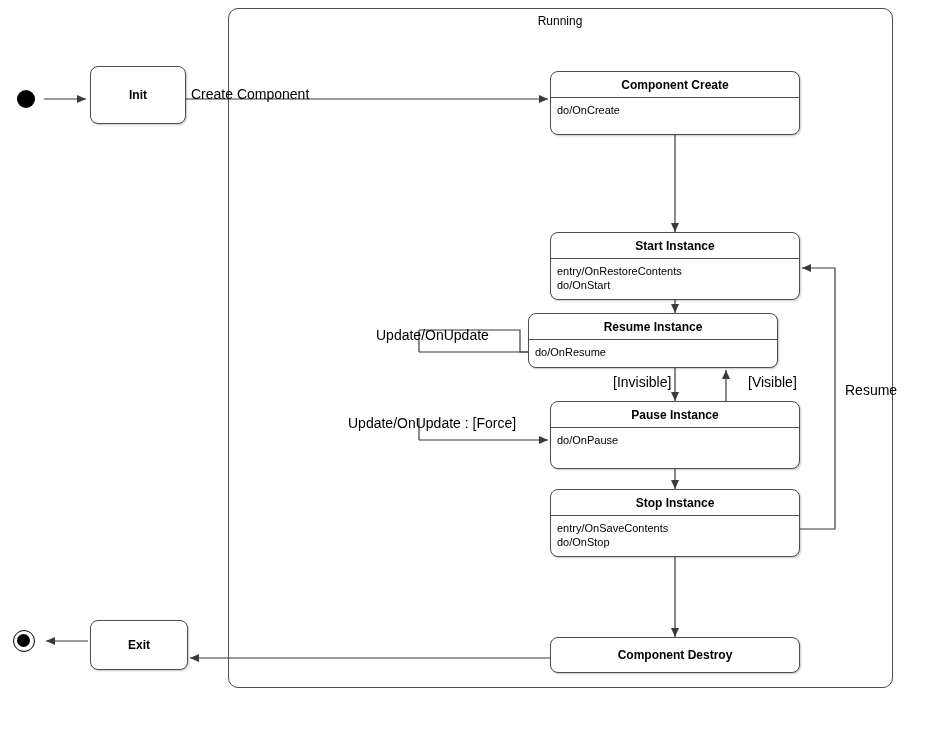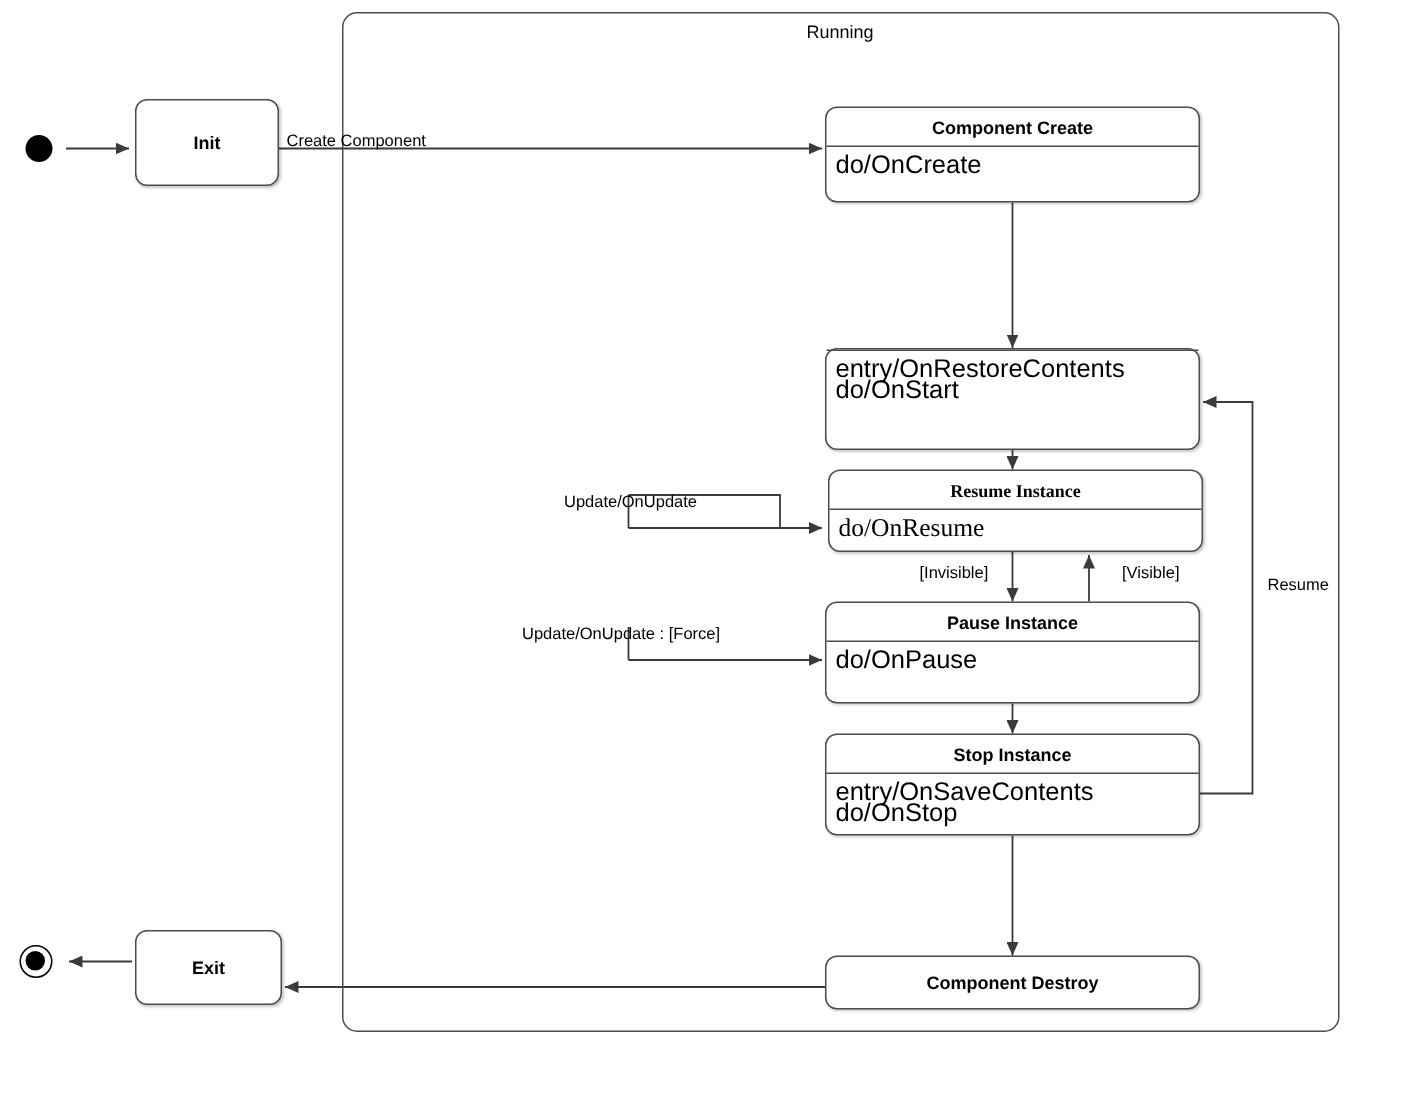--- a/index.html
+++ b/index.html
@@ -44,21 +44,21 @@
     padding-top: 6px;
     padding-bottom: 5px;
     line-height: 14px;
   }
   .node .divider {
     height: 1px;
     background: #4d4d4d;
     margin: 0;
   }
   .node .body {
-    font-size: 17px;
+    font-size: 11px;
     padding: 5px 6px 4px 6px;
     line-height: 14px;
     white-space: pre-line;
   }
   .simple-node .title {
     padding-top: 0;
     padding-bottom: 0;
     line-height: inherit;
     display: flex;
     align-items: center;
@@ -72,21 +72,21 @@
     border-radius: 10px;
     background: transparent;
   }
   .region-label {
     position: absolute;
     font-size: 12px;
     text-align: center;
   }
   .edge-label {
     position: absolute;
-    font-size: 11px;
+    font-size: 14px;
     background: transparent;
     white-space: nowrap;
     line-height: 13px;
   }
   .dot-start {
     position: absolute;
     width: 18px;
     height: 18px;
     border-radius: 50%;
     background: #000000;
@@ -170,26 +170,27 @@
     <div class="title">Init</div>
   </div>
 
   <div class="node" style="left:550px; top:71px; width:250px; height:64px;">
     <div class="title">Component Create</div>
     <div class="divider"></div>
     <div class="body">do/OnCreate</div>
   </div>
 
   <div class="node" style="left:550px; top:232px; width:250px; height:68px;">
+    <div class="title">Start Instance</div>
     <div class="divider"></div>
     <div class="body">entry/OnRestoreContents
 do/OnStart</div>
   </div>
 
-  <div class="node" style="left:552px; top:313px; width:250px; height:55px;font-family:Liberation Serif, serif;">
+  <div class="node" style="left:528px; top:313px; width:250px; height:55px;">
     <div class="title">Resume Instance</div>
     <div class="divider"></div>
     <div class="body">do/OnResume</div>
   </div>
 
   <div class="node" style="left:550px; top:401px; width:250px; height:68px;">
     <div class="title">Pause Instance</div>
     <div class="divider"></div>
     <div class="body">do/OnPause</div>
   </div>

